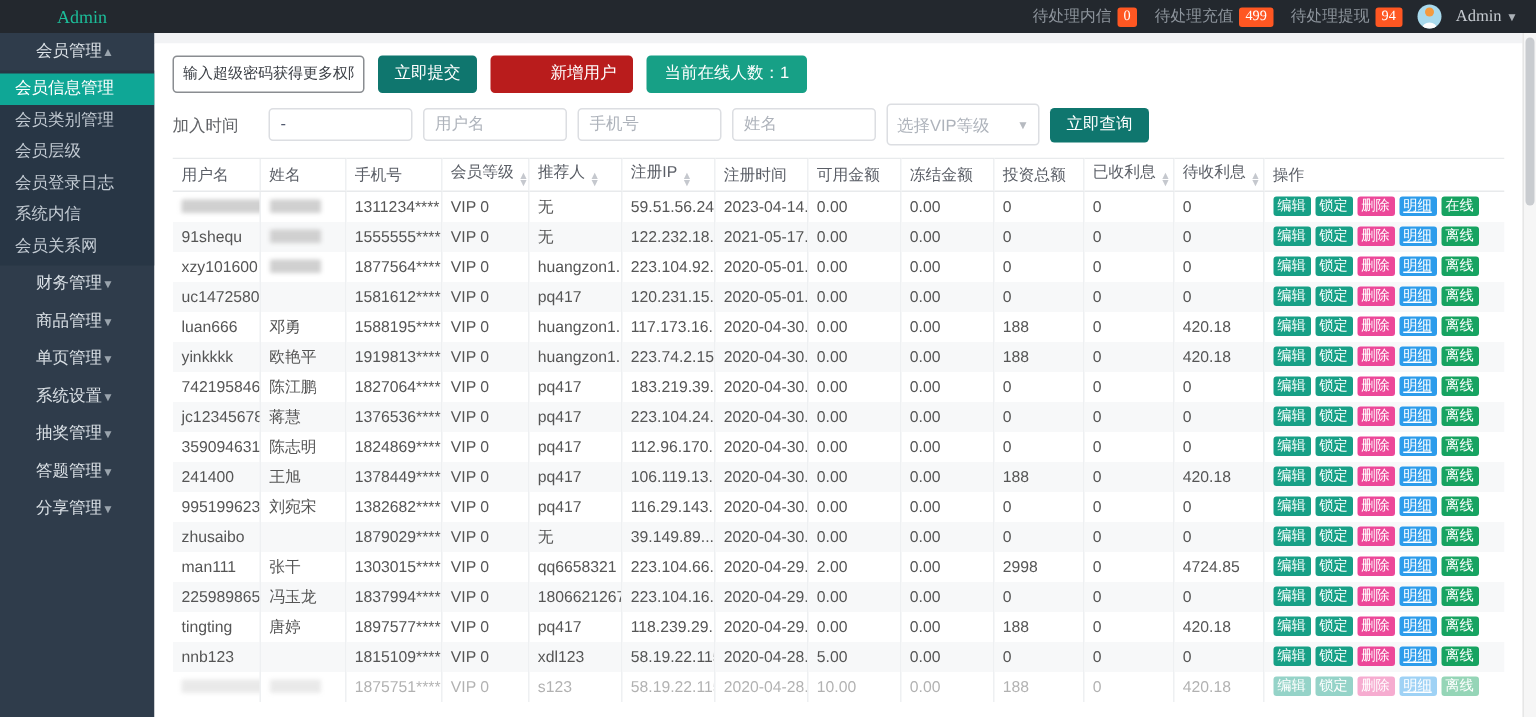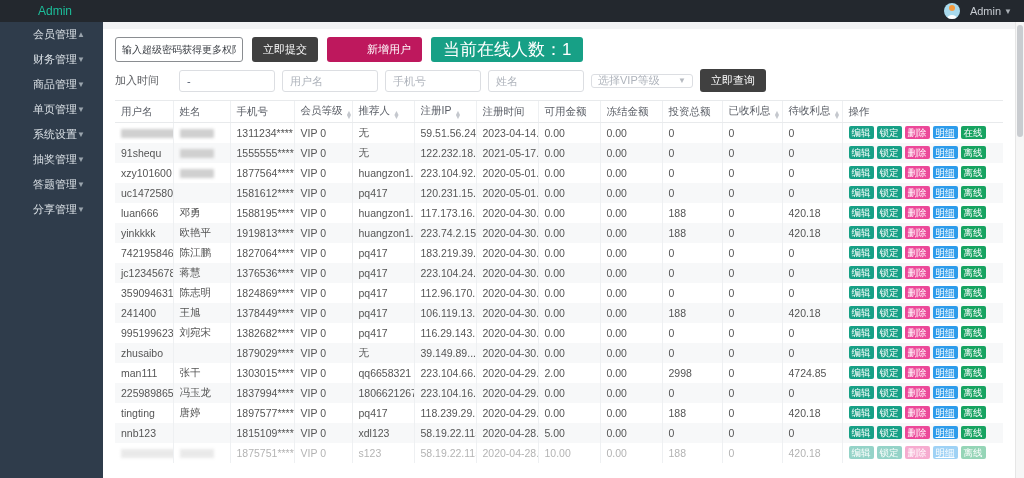--- a/index.html
+++ b/index.html
@@ -2,58 +2,58 @@
 <html><head>
 <meta charset="utf-8">
 <style>
   * { margin:0; padding:0; box-sizing:border-box; }
   html,body { background:#fff; }
   body { font-family:"Liberation Sans","DejaVu Sans",sans-serif; }
   .screen { position:relative; width:1024px; height:478px; background:#fff; overflow:hidden; }
 
   
   .topbar { position:absolute; top:0; left:0; right:0; height:22px; background:#23282e;
-            display:flex; align-items:center; justify-content:space-between; padding:0 12px 0 38px; z-index:5; }
+            display:flex; align-items:center; justify-content:space-between; padding:0 12px 0 38px; z-index:5;font-family:Liberation Serif, serif; }
   .brand { color:#1cbe9a; font-size:12px; }
   .topbar-right { display:flex; align-items:center; gap:10px; }
   .stat { display:flex; align-items:center; gap:4px; font-size:10.5px; color:#8d949c; cursor:pointer; }
   .stat-badge { background:#ff5722; color:#fff; border-radius:2px; padding:0 4px; font-size:9.5px;
                 height:13px; line-height:13px; min-width:10px; text-align:center; }
   .avatar { width:16px; height:16px; border-radius:50%; background:#a8d9ec; position:relative; overflow:hidden; cursor:pointer; }
   .avatar::before { content:""; position:absolute; top:2px; left:5px; width:6px; height:6px; border-radius:50%; background:#f59a3e; }
   .avatar::after { content:""; position:absolute; bottom:-4px; left:3px; width:10px; height:8px; border-radius:50%; background:#fdfdfd; }
   .userbox { color:#c6cbd1; font-size:11px; display:flex; align-items:center; gap:3px; cursor:pointer; }
   .caret-down { font-size:8px; color:#aab0b6; }
 
   
   .sidebar { position:absolute; top:22px; left:0; bottom:0; width:103px; background:#2f3c4b; font-size:11px; }
   .side-parent { height:25px; line-height:25px; padding:0 9px 0 24px; color:#dbe1e6;
-                 display:flex; justify-content:center; align-items:center; cursor:pointer; }
+                 display:flex; justify-content:flex-start; align-items:center; cursor:pointer; }
   .side-parent .sp-caret { font-size:8px; color:#9aa4ad; }
   .side-sub { background:#283645; padding:2px 0; }
   .side-child { height:21px; line-height:21px; padding-left:10px; color:#c2cad2; cursor:pointer; }
   .side-child.active { background:#0fa796; color:#fff; }
 
   
   .gap-strip { position:absolute; left:103px; top:22px; right:0; height:7px; background:#f2f3f5; }
   .main { position:absolute; left:103px; top:29px; right:9px; bottom:0; background:#fff; padding:8px 12px 0 12px; }
 
   .toolbar-row { display:flex; align-items:center; gap:9px; margin-bottom:7px; }
   .pwd-input { width:128px; height:25px; border:1px solid #8a8d91; border-radius:3px; padding:0 6px; font-size:10px; color:#33363b; }
   .pwd-input::placeholder { color:#3b3f45; }
   .btn { height:25px; line-height:25px; padding:0 11px; border:none; border-radius:3px; color:#fff; font-size:11px; cursor:pointer; }
-  .btn-teal { background:#404040; }
-  .btn-blue { background:#be185d;padding-left:40px; }
-  .online-badge { height:25px; line-height:25px; padding:0 12px; border-radius:3px; background:#17a086; color:#fff; font-size:17px; }
+  .btn-teal { background:#0f766e; }
+  .btn-blue { background:#b91c1c;padding-left:40px; }
+  .online-badge { height:25px; line-height:25px; padding:0 12px; border-radius:3px; background:#17a086; color:#fff; font-size:11px; }
 
   .filter-row { display:flex; align-items:center; gap:7px; margin-bottom:8px; font-size:11px; color:#606266; }
   .f-label { margin-right:13px; }
   .f-input { width:96px; height:22px; border:1px solid #dcdee2; border-radius:3px; padding:0 7px; font-size:11px; color:#515a6e; }
   .f-input::placeholder { color:#aeb3bb; }
-  .f-select { width:102px; height:14px; border:1px solid #dcdee2; border-radius:3px; padding:0 6px; font-size:11px;
+  .f-select { width:102px; height:28px; border:1px solid #dcdee2; border-radius:3px; padding:0 6px; font-size:11px;
               color:#aeb3bb; display:flex; align-items:center; justify-content:space-between; cursor:pointer; background:#fff; }
   .f-select .caret-down { color:#b6bac0; }
   .query-btn { height:23px; line-height:23px; }
 
   
   .table-wrap { width:100%; overflow:hidden; }
   table { width:100%; border-collapse:collapse; table-layout:fixed; font-size:10.5px; color:#555; }
   thead th { height:22px; font-weight:normal; color:#5a5e66; text-align:left; padding:0 0 0 6px;
              border-top:1px solid #e8eaec; border-bottom:1px solid #e8eaec; border-left:1px solid #eef0f2;
              white-space:nowrap; overflow:hidden; }
@@ -78,32 +78,54 @@
   .vthumb { position:absolute; top:3px; left:1px; width:6px; height:112px; background:#c9ccd0; border-radius:3px; cursor:pointer; }
 </style>
 </head>
 <body>
 
 <div class="screen">
 
   <header class="topbar">
     <span class="brand">Admin</span>
     <div class="topbar-right">
+      <div style="display:flex;gap:12px;">
+          <span class="stat">
+            <span class="stat-label">待处理内信</span>
+            <span class="stat-badge">0</span>
+          </span>
+          <span class="stat">
+            <span class="stat-label">待处理充值</span>
+            <span class="stat-badge">499</span>
+          </span>
+          <span class="stat">
+            <span class="stat-label">待处理提现</span>
+            <span class="stat-badge">94</span>
+          </span>
+        </div>
       <span class="avatar"></span>
       <span class="userbox">
         <span>Admin</span>
         <span class="caret-down">▼</span>
       </span>
     </div>
   </header>
 
   <aside class="sidebar">
       <div class="side-parent">
         <span>会员管理</span>
         <span class="sp-caret">▲</span>
+      </div>
+      <div class="side-sub">
+        <div class="side-child active">会员信息管理</div>
+        <div class="side-child">会员类别管理</div>
+        <div class="side-child">会员层级</div>
+        <div class="side-child">会员登录日志</div>
+        <div class="side-child">系统内信</div>
+        <div class="side-child">会员关系网</div>
       </div>
       <div class="side-parent">
         <span>财务管理</span>
         <span class="sp-caret">▼</span>
       </div>
       <div class="side-parent">
         <span>商品管理</span>
         <span class="sp-caret">▼</span>
       </div>
       <div class="side-parent">

